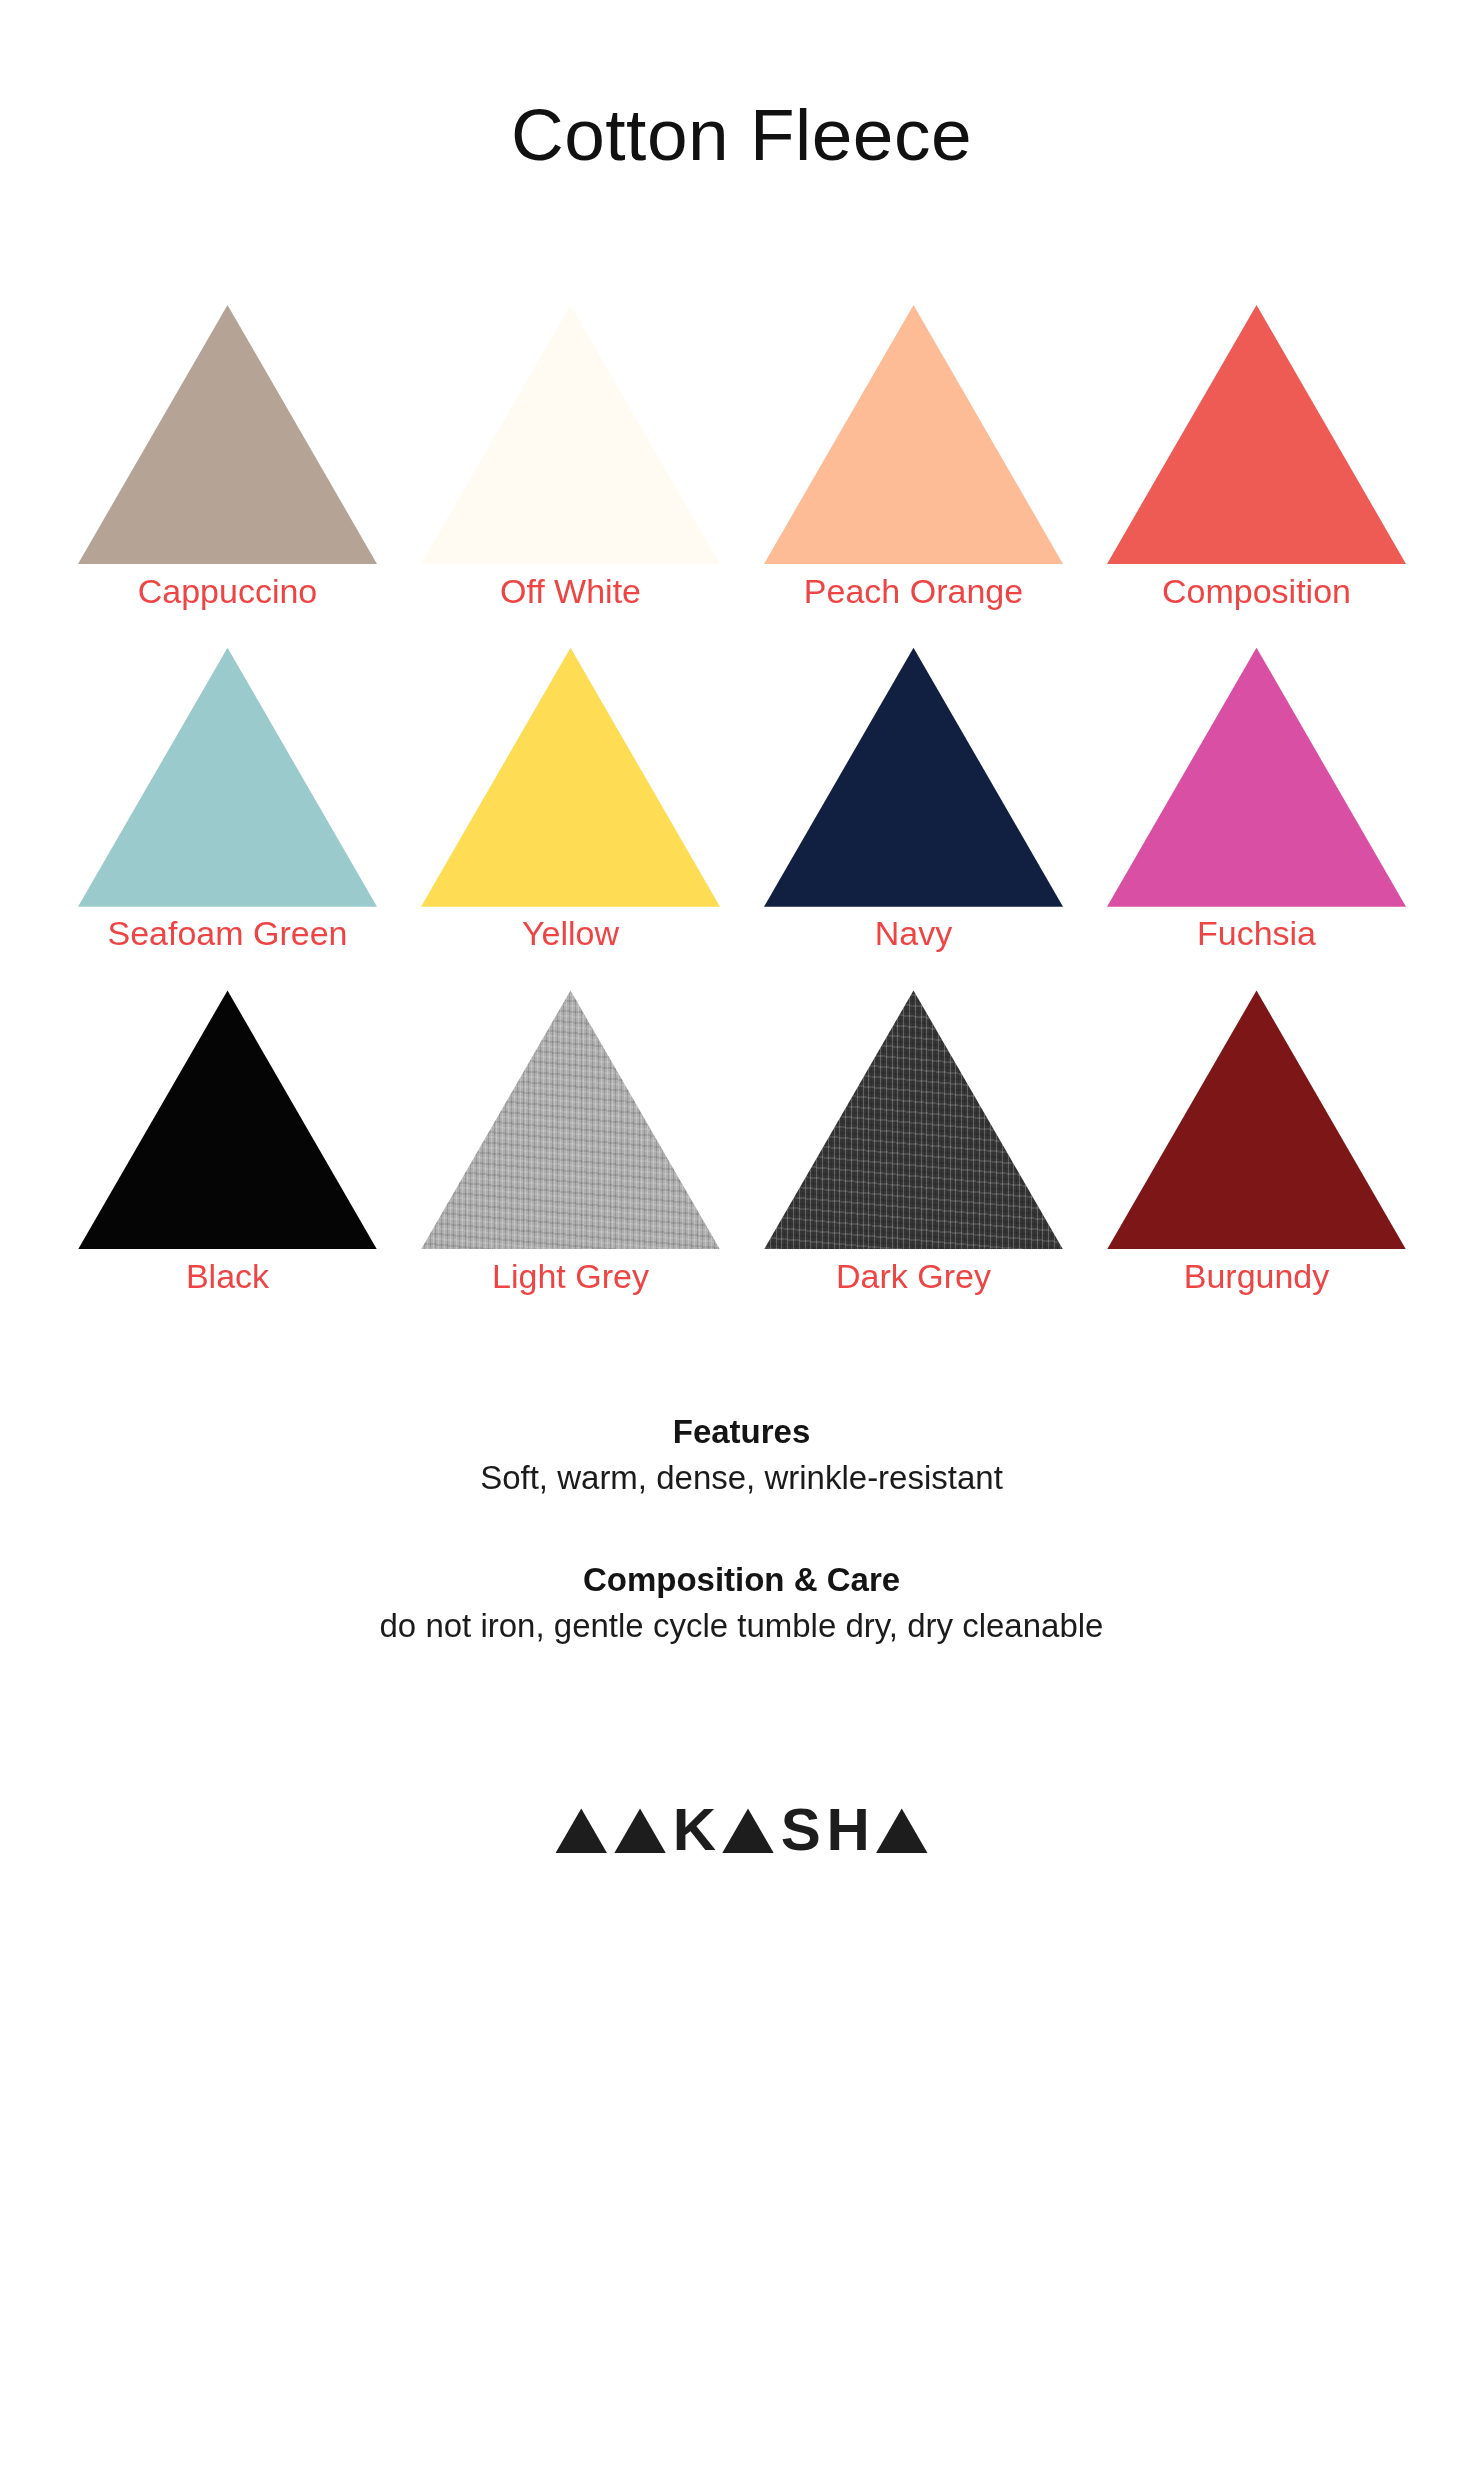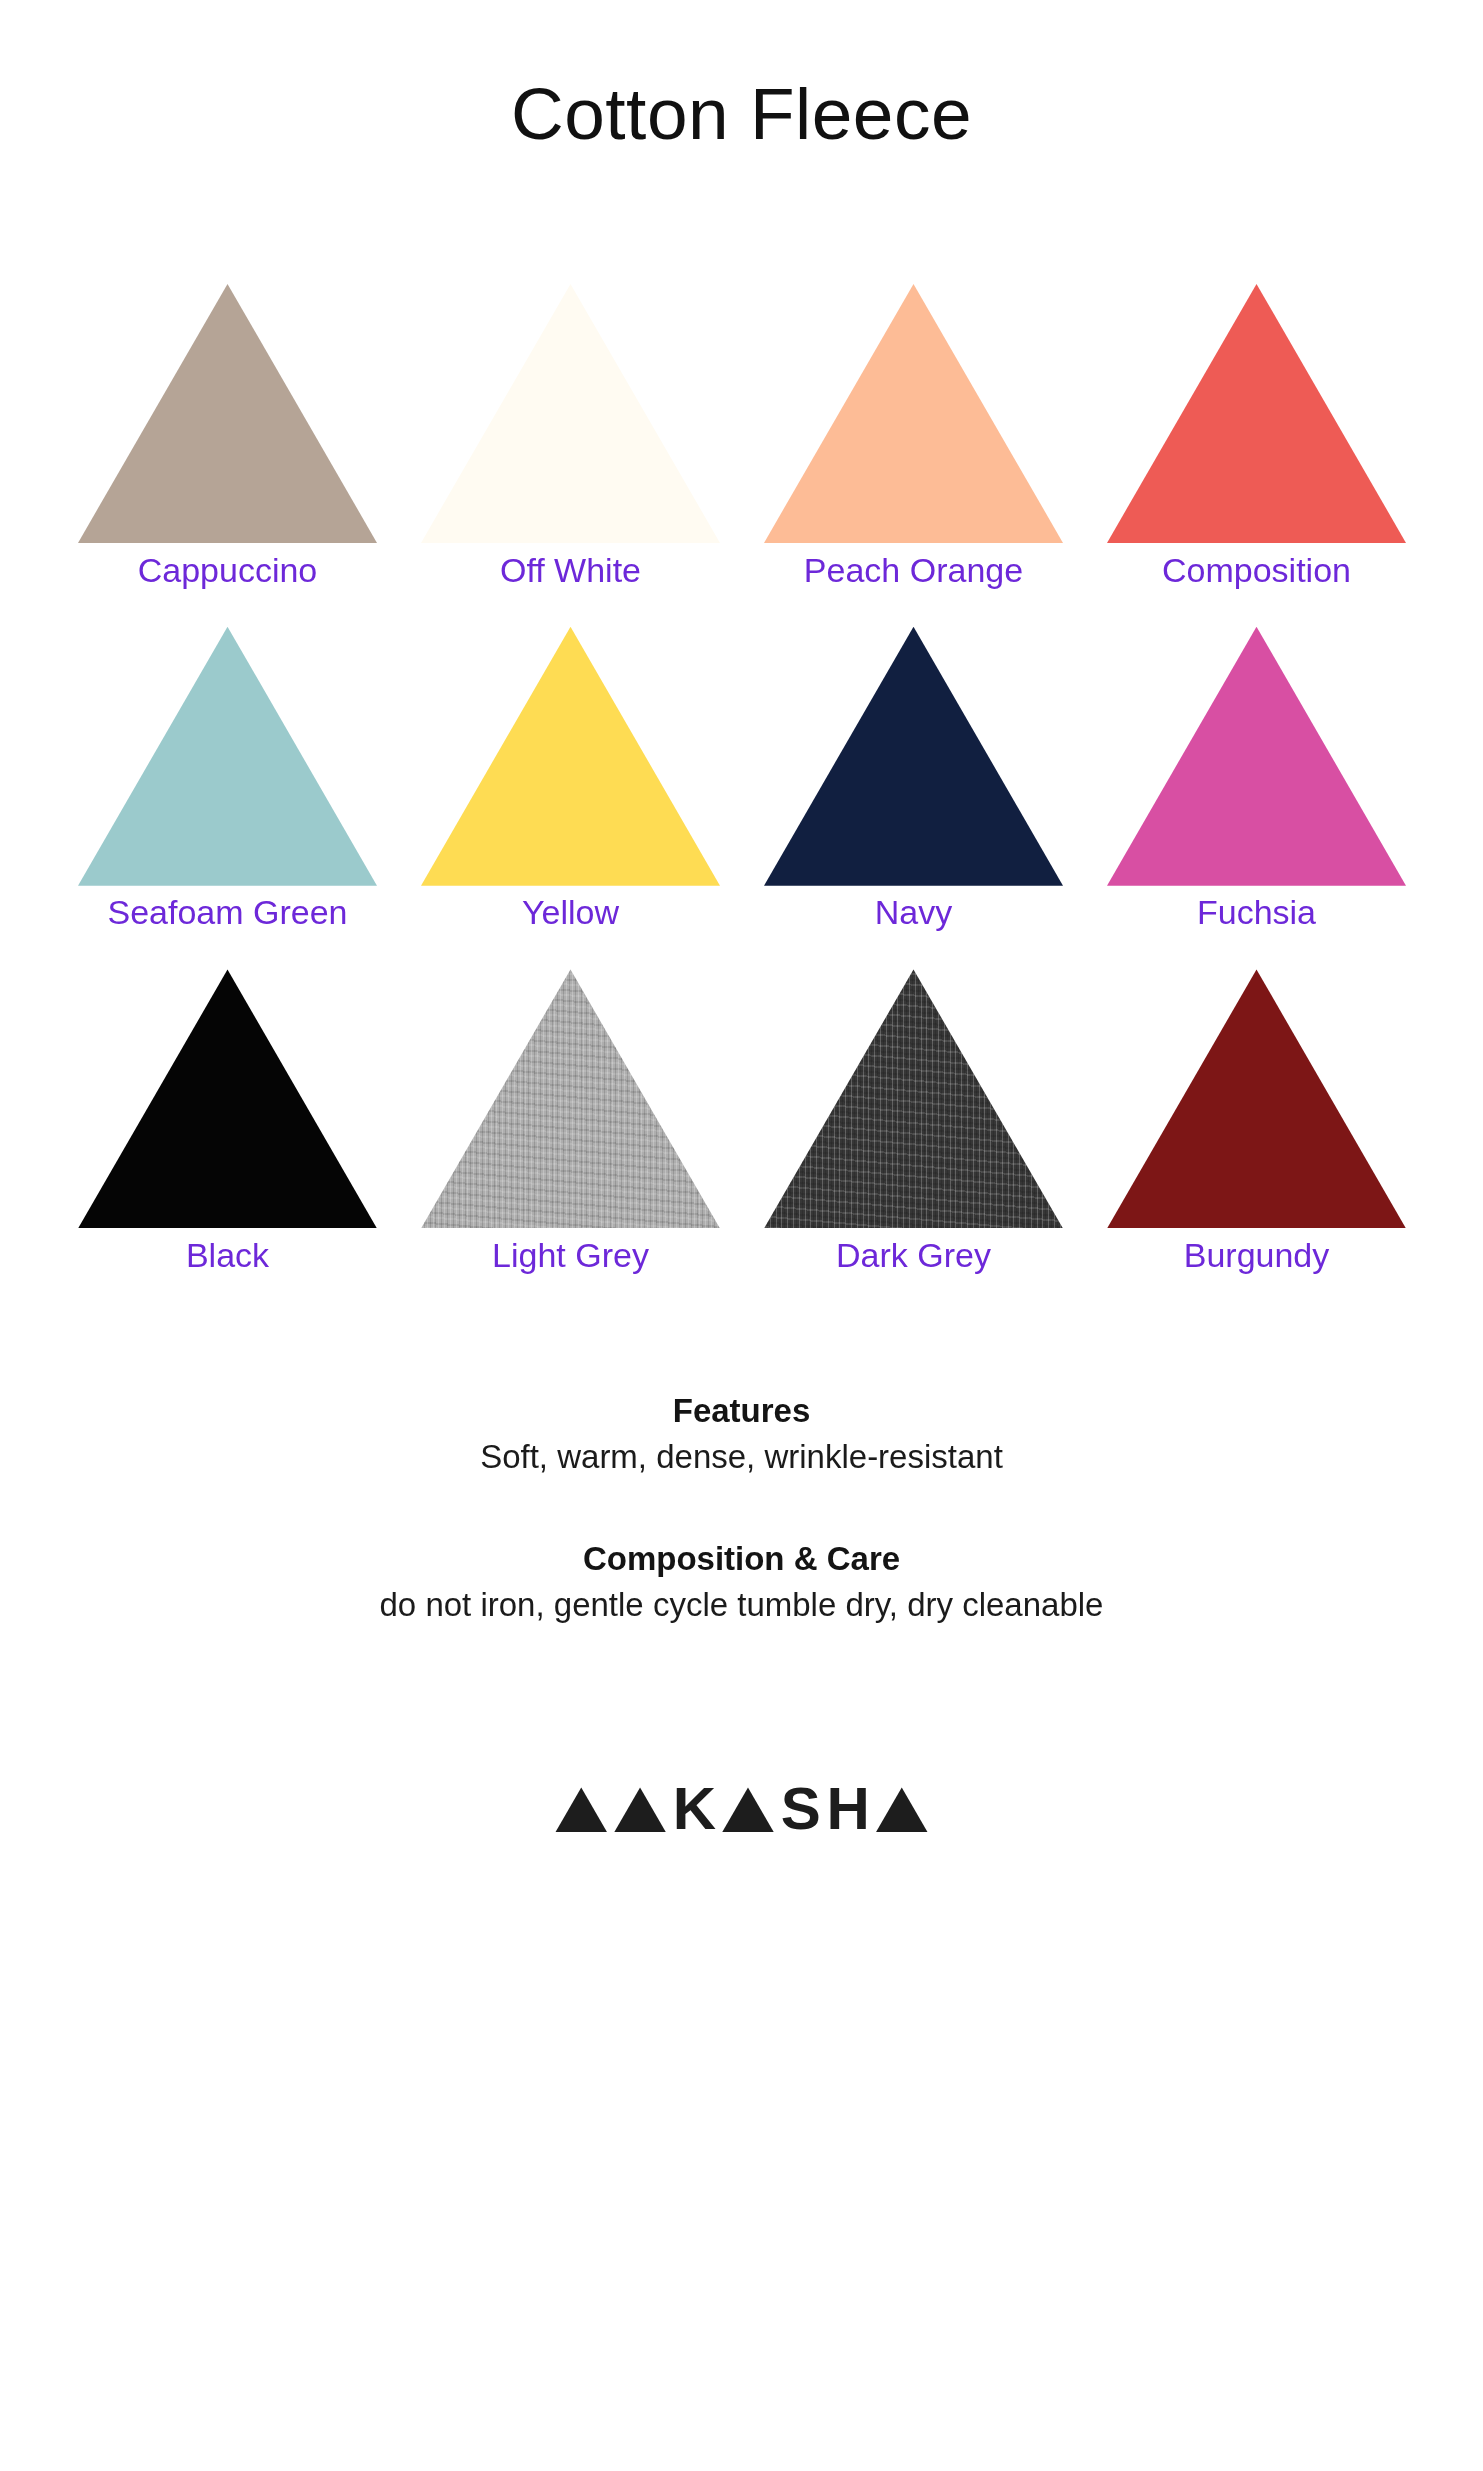--- a/index.html
+++ b/index.html
@@ -20,21 +20,21 @@
     width: 1483px;
     height: 2472px;
     display: flex;
     flex-direction: column;
     align-items: center;
     box-sizing: border-box;
   }
 
   
   .title {
-    margin-top: 77px;
+    margin-top: 98px;
     font-size: 73px;
     font-weight: 400;
     letter-spacing: 0.5px;
     line-height: 1;
     color: #111111;
     text-align: center;
   }
 
   
   .swatch-grid {
@@ -87,21 +87,21 @@
         rgba(0,0,0,0.00) 6.8px,
         rgba(0,0,0,0.00) 10.6px);
     mix-blend-mode: normal;
     pointer-events: none;
   }
 
   .swatch-label {
     margin-top: 7.7px;
     font-size: 34px;
     font-weight: 400;
-    color: #6d28d9;
+    color: #ef4444;
     text-align: center;
     line-height: 1.15;
     white-space: nowrap;
   }
 
   
   .info {
     margin-top: 114px;
     width: 1255px;
     text-align: center;

